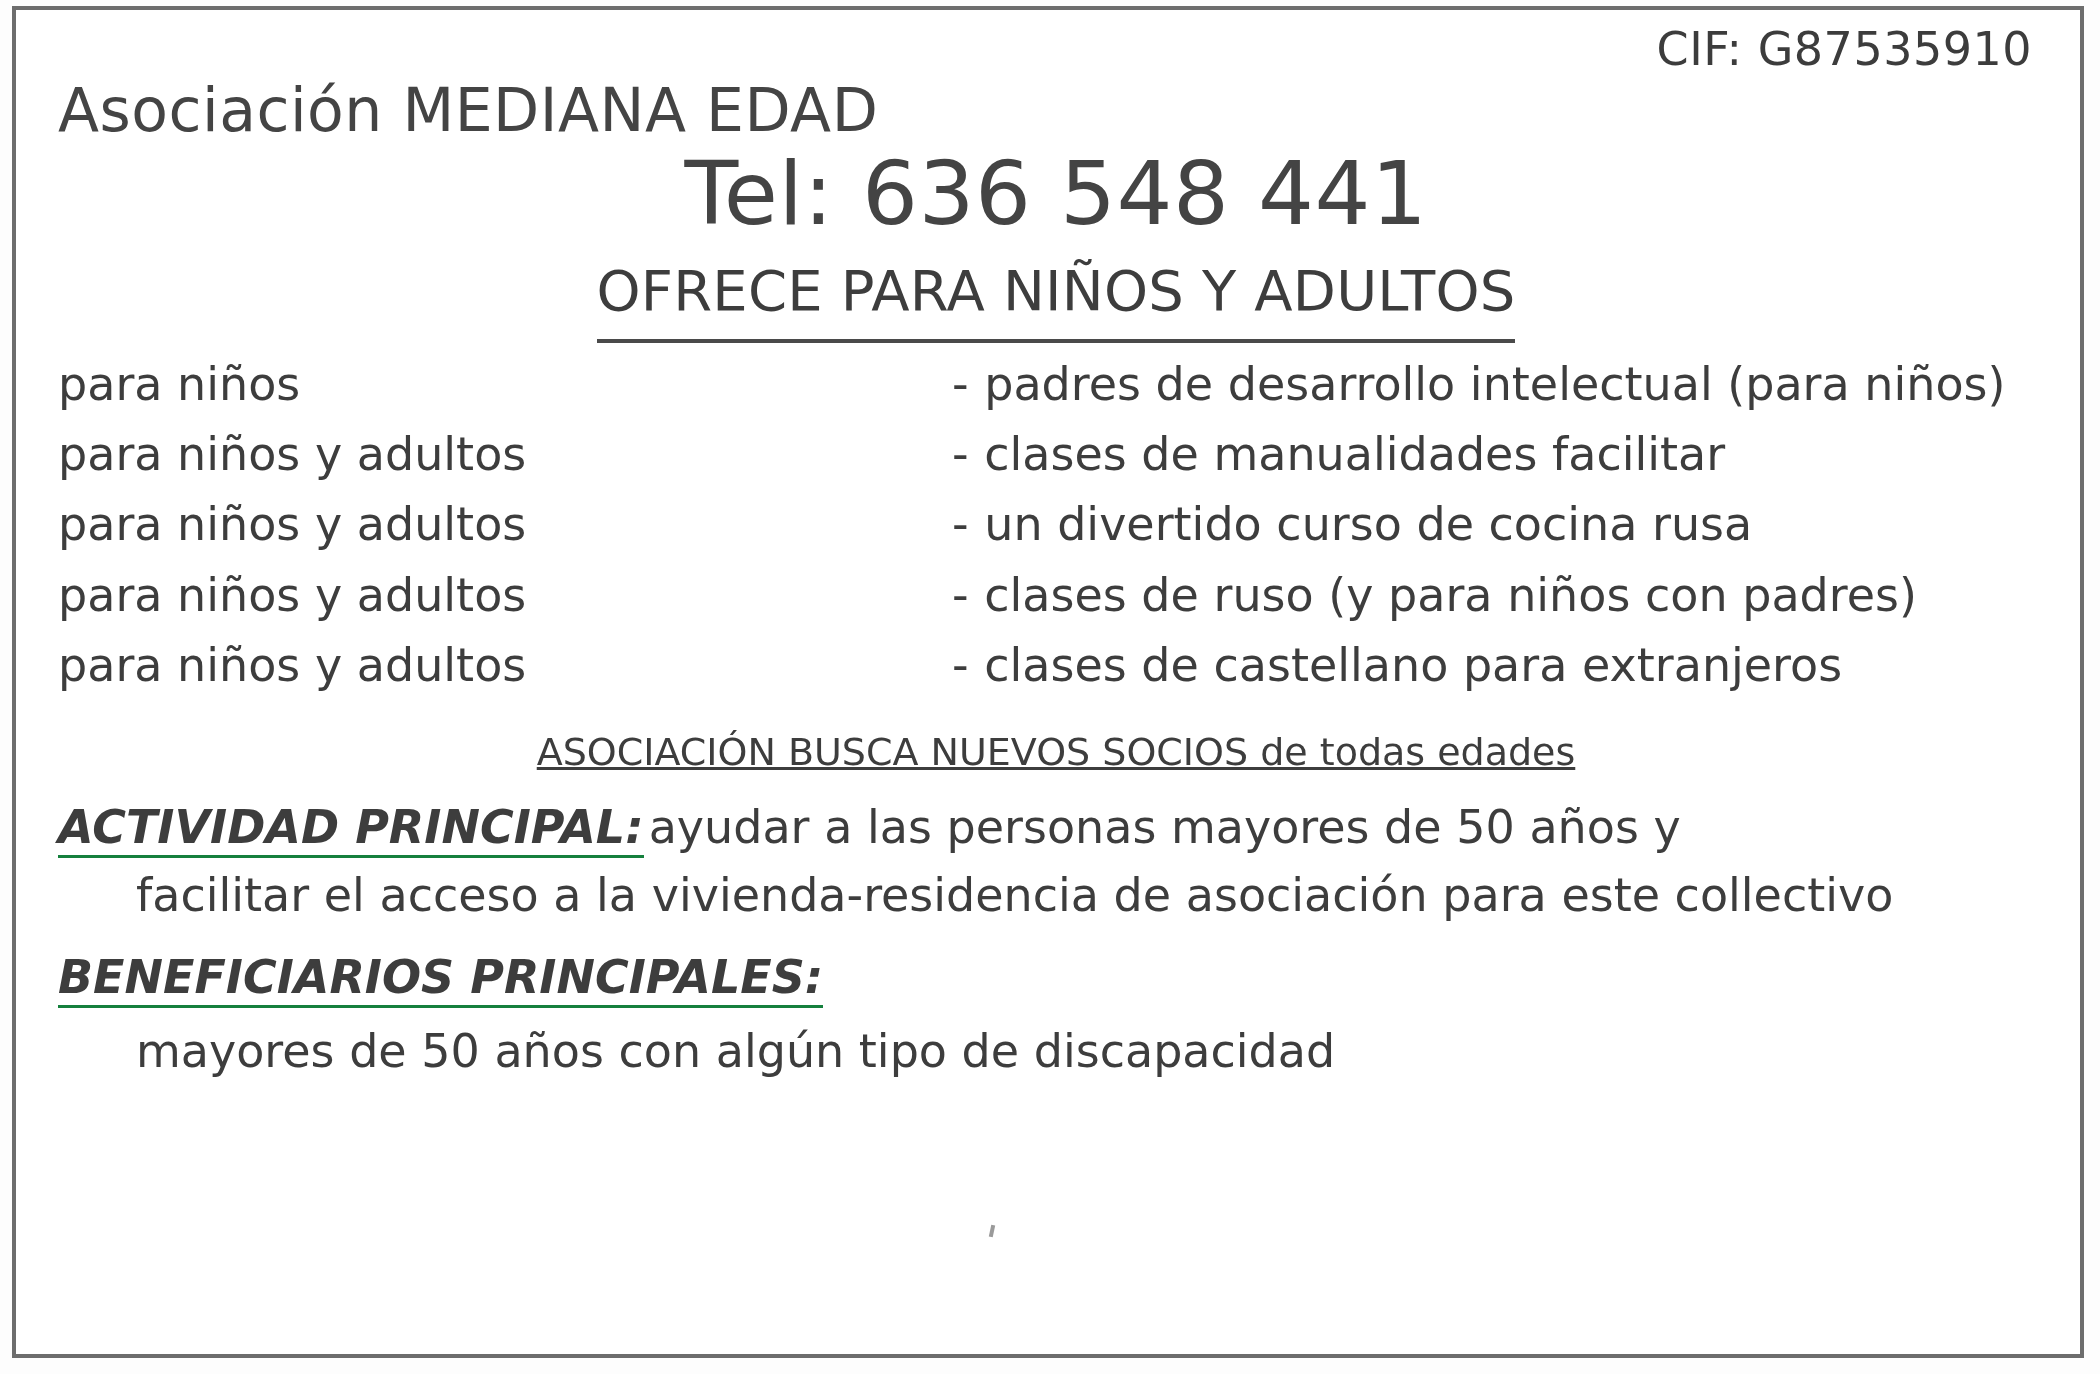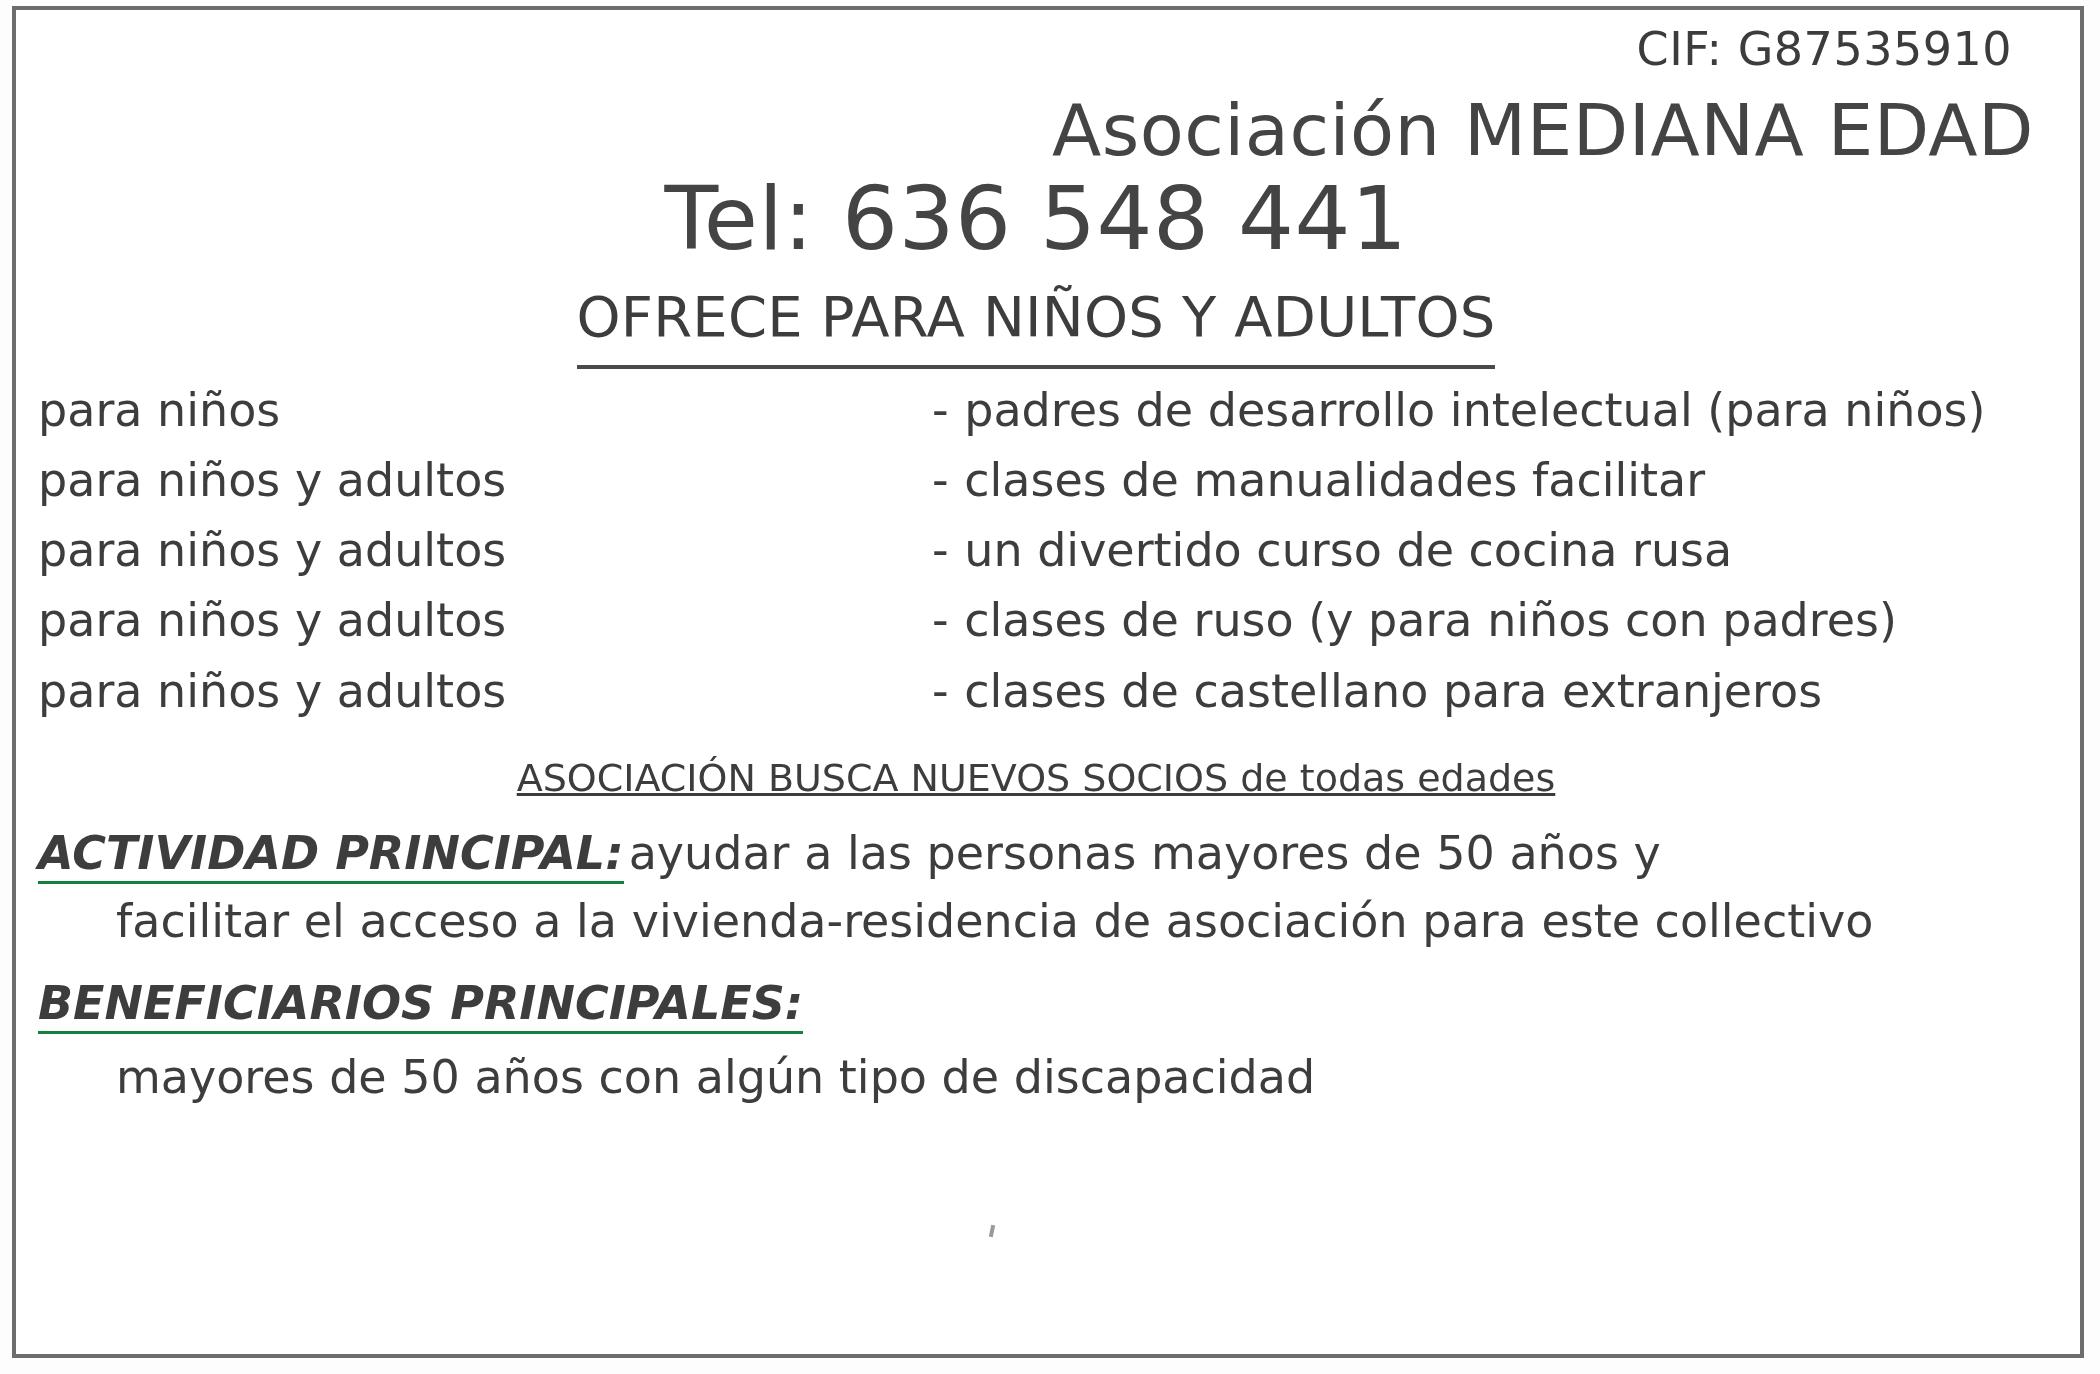--- a/index.html
+++ b/index.html
@@ -27,44 +27,44 @@
     left: 12px;
     top: 6px;
     width: 2072px;
     height: 1352px;
     border: 4px solid #6d6d6d;
     box-sizing: border-box;
     background: #ffffff;
   }
   .content {
     position: absolute;
-    left: 4px;
+    left: 24px;
     top: 10px;
     width: 2064px;
     height: 1344px;
     box-sizing: border-box;
     padding: 10px 34px 0 34px;
   }
 
   .cif {
     text-align: right;
     font-size: 46px;
     letter-spacing: 0.5px;
     color: #3c3c3c;
     padding-right: 22px;
     margin-top: 6px;
     line-height: 1.0;
   }
 
   .org-name {
-    text-align: right;
-    font-size: 72px;
+    text-align: left;
+    font-size: 60px;
     line-height: 1.06;
     color: #444444;
-    margin-top: 20px;
+    margin-top: 7px;
     letter-spacing: 0.5px;
     white-space: nowrap;
   }
   .tel {
     text-align: center;
     font-size: 88px;
     line-height: 1.06;
     color: #444444;
     margin-top: 4px;
     letter-spacing: 0.5px;

